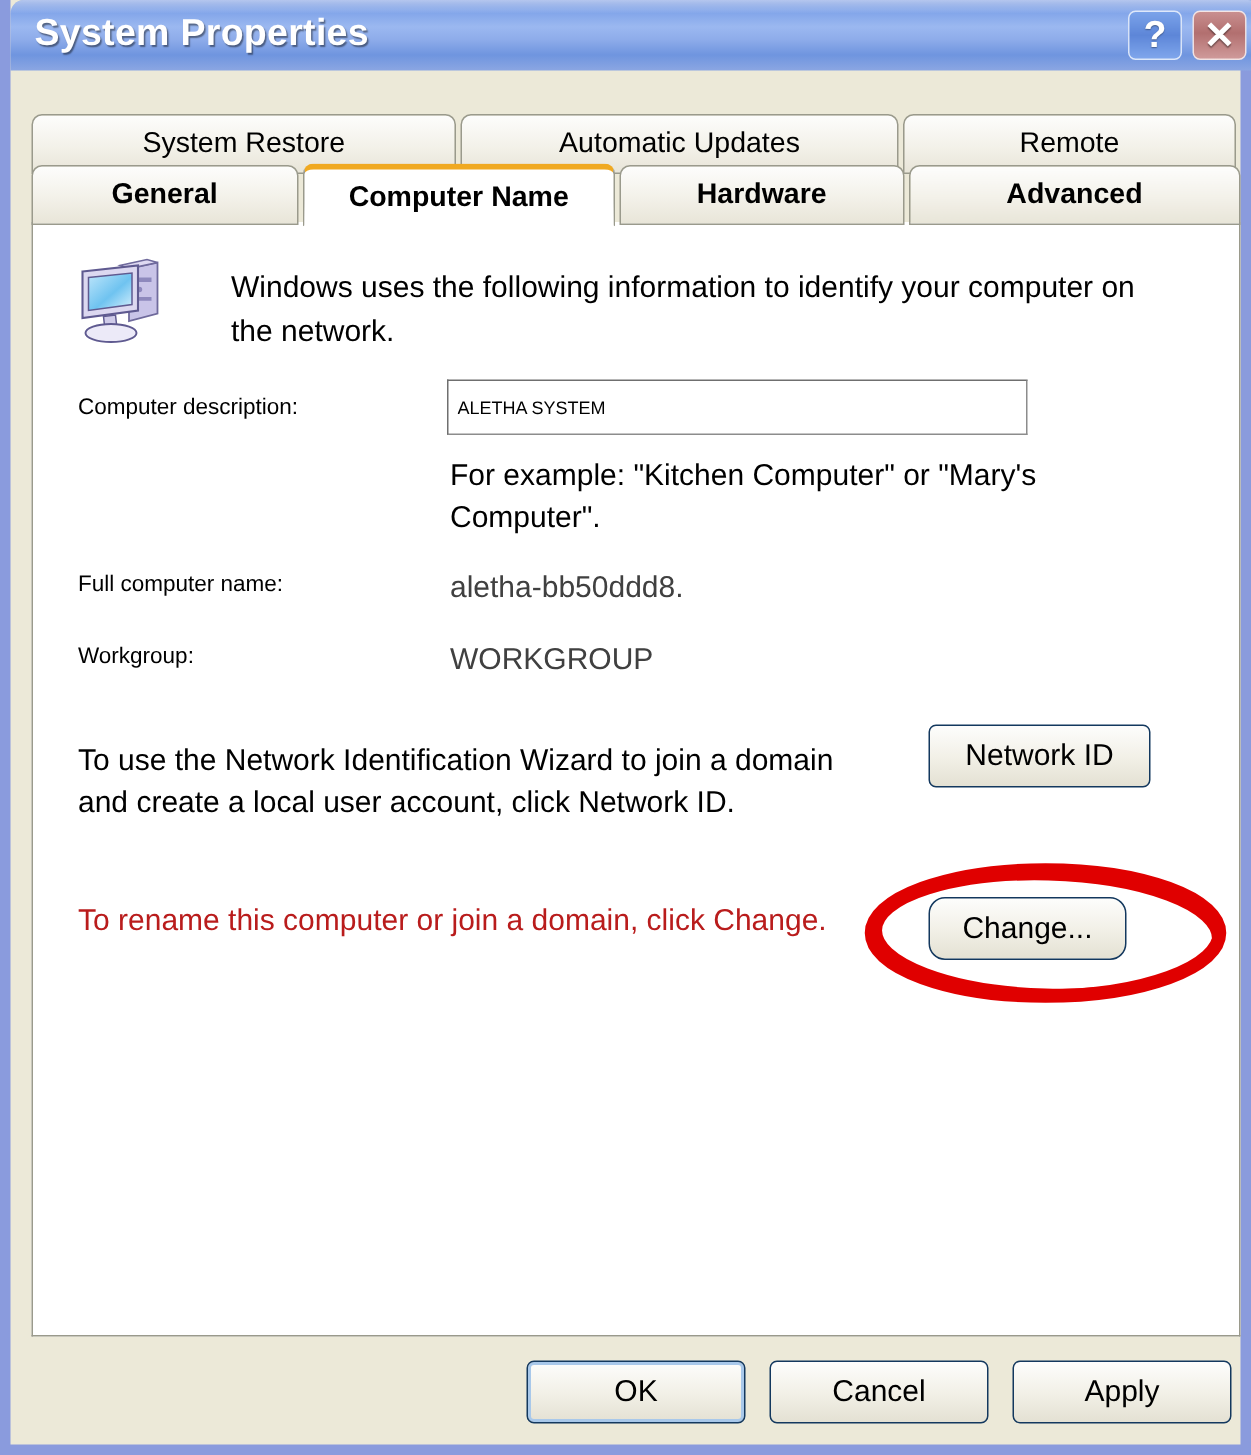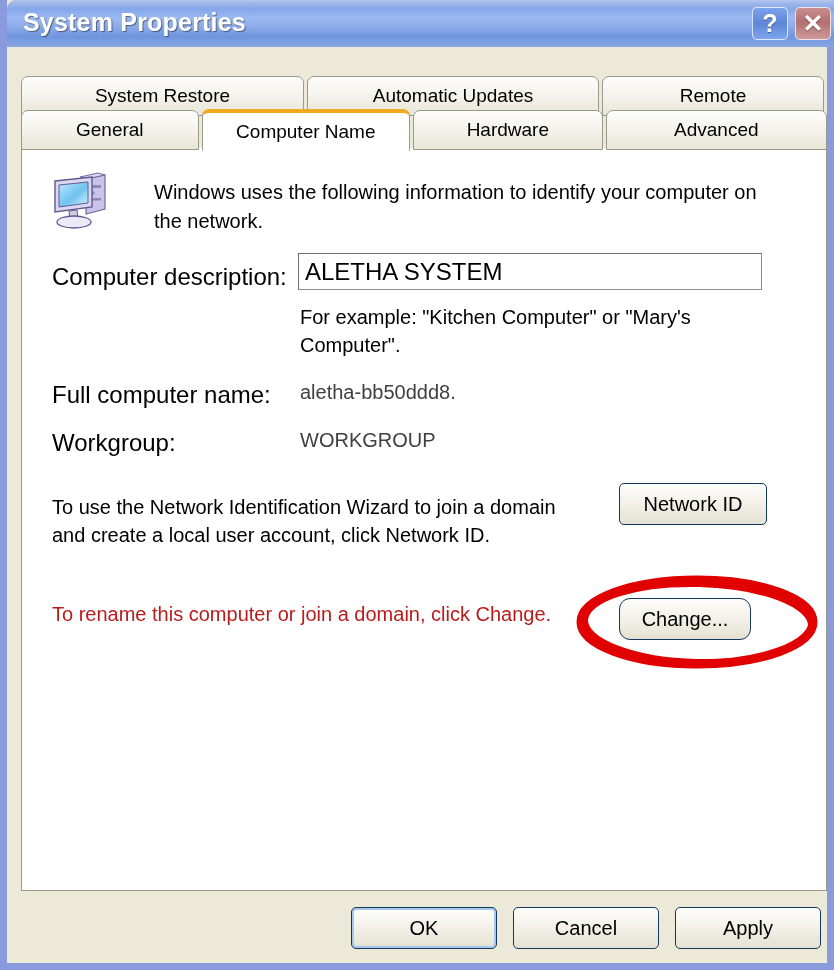--- a/index.html
+++ b/index.html
@@ -128,21 +128,21 @@
   .row-top .tab { height: 40px; }
 
   .tab.active {
     background: #ffffff;
     border-bottom: 1px solid #ffffff;
     border-top: 4px solid #f0a921;
     z-index: 30;
     height: 42px;
     margin-top: -1px;
   }
-  .row-bottom .tab { z-index: 20; }
+  .row-bottom .tab { z-index: 20; font-weight: bold; }
   .row-top .tab { z-index: 5; }
 
   
   .t-sysrestore { width: 283px; }
   .t-autoupdate { width: 292px; }
   .t-remote     { width: 222px; }
   .t-general    { width: 178px; }
   .t-compname   { width: 209px; }
   .t-hardware   { width: 190px; }
   .t-advanced   { width: 222px; }
@@ -173,44 +173,44 @@
     left: 132px;
     top: 30px;
     width: 630px;
     font-size: 20px;
     line-height: 29px;
     color: #000000;
   }
 
   .lbl {
     position: absolute;
-    font-size: 24px;
+    font-size: 15px;
     color: #000000;
     white-space: nowrap;
   }
   .val {
     position: absolute;
     font-size: 20px;
     color: #404040;
     white-space: nowrap;
   }
 
   .lbl-desc { left: 30px; top: 115px; }
   .desc-input {
     position: absolute;
     left: 276px;
     top: 105px;
-    width: 464px;
+    width: 387px;
     height: 37px;
     box-sizing: border-box;
     background: #ffffff;
     border: 1px solid #8c8c8c;
     border-top-color: #6f6f6f;
     border-left-color: #6f6f6f;
-    font-size: 24px;
+    font-size: 12px;
     font-family: "Liberation Sans", sans-serif;
     color: #000000;
     padding: 0 6px;
     outline: none;
   }
   .desc-hint {
     position: absolute;
     left: 278px;
     top: 155px;
     width: 450px;

